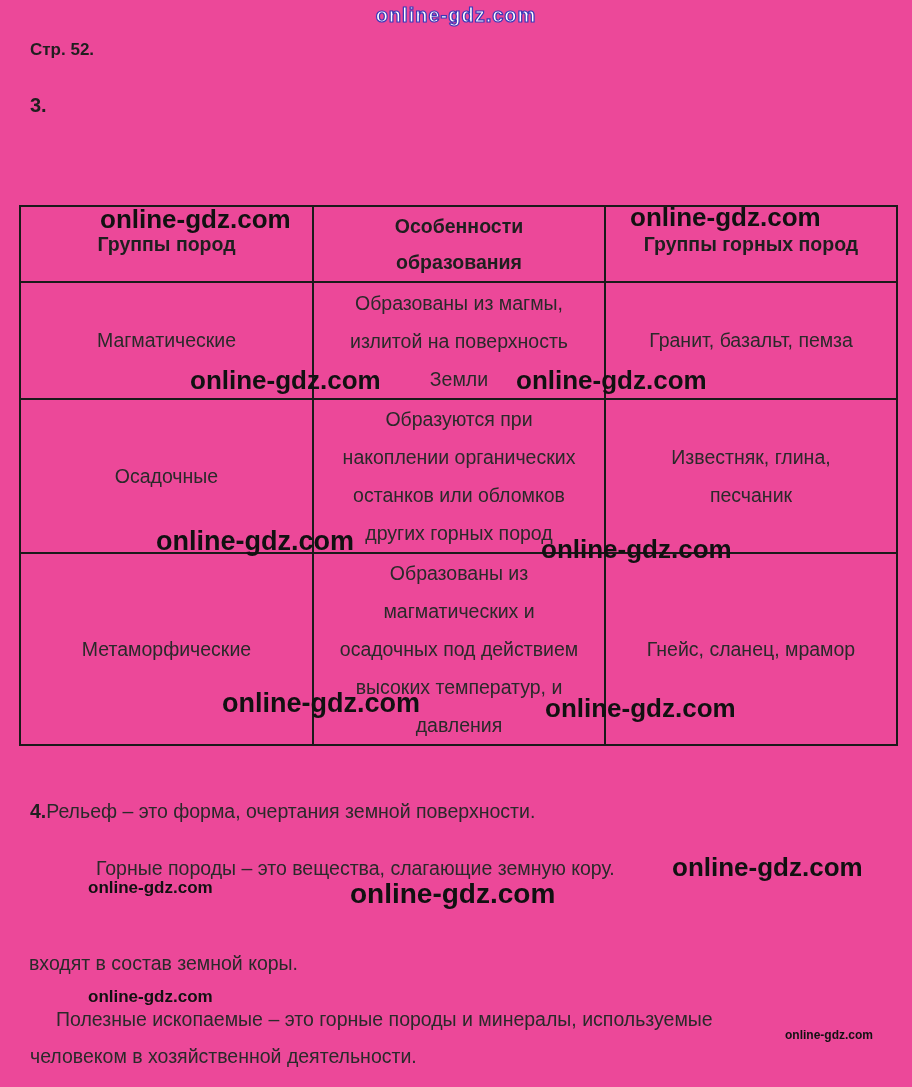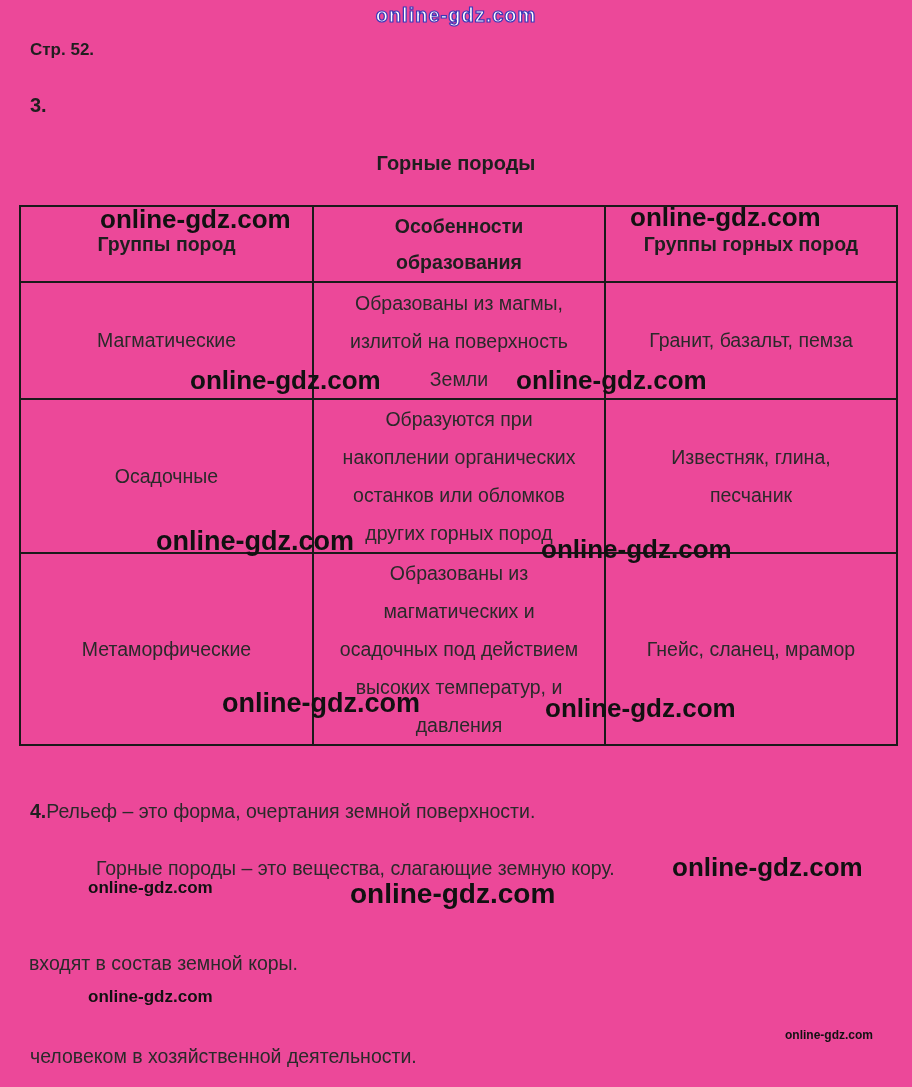--- a/index.html
+++ b/index.html
@@ -86,21 +86,20 @@
 </style>
 </head>
 <body>
 
 <div class="page">
 
   <div class="abs wm-top">online-gdz.com</div>
 
   <div class="abs page-label">Стр. 52.</div>
   <div class="abs task-number">3.</div>
-  <div class="abs table-title">Горные породы</div>
 
   <table class="rocks">
     <colgroup>
       <col class="col-1">
         <col class="col-2">
         <col class="col-3">
     </colgroup>
     <tbody>
         <tr class="hdr">
       <th>Группы пород</th>
@@ -149,15 +148,16 @@
   <span class="wm wm-b3">online-gdz.com</span>
   <span class="wm wm-b4">online-gdz.com</span>
   <span class="wm wm-b5">online-gdz.com</span>
 
   <div class="def-line l-relief"><span class="num">4.</span><span>Рельеф – это форма, очертания земной поверхности.</span></div>
 
   <div class="def-line l-rocks">Горные породы – это вещества, слагающие земную кору.</div>
 
   <div class="def-line l-mineral2">входят в состав земной коры.</div>
 
+  <div class="def-line l-useful1">Полезные ископаемые – это горные породы и минералы, используемые</div>
   <div class="def-line l-useful2">человеком в хозяйственной деятельности.</div>
 
 </div>
 
 </body></html>

